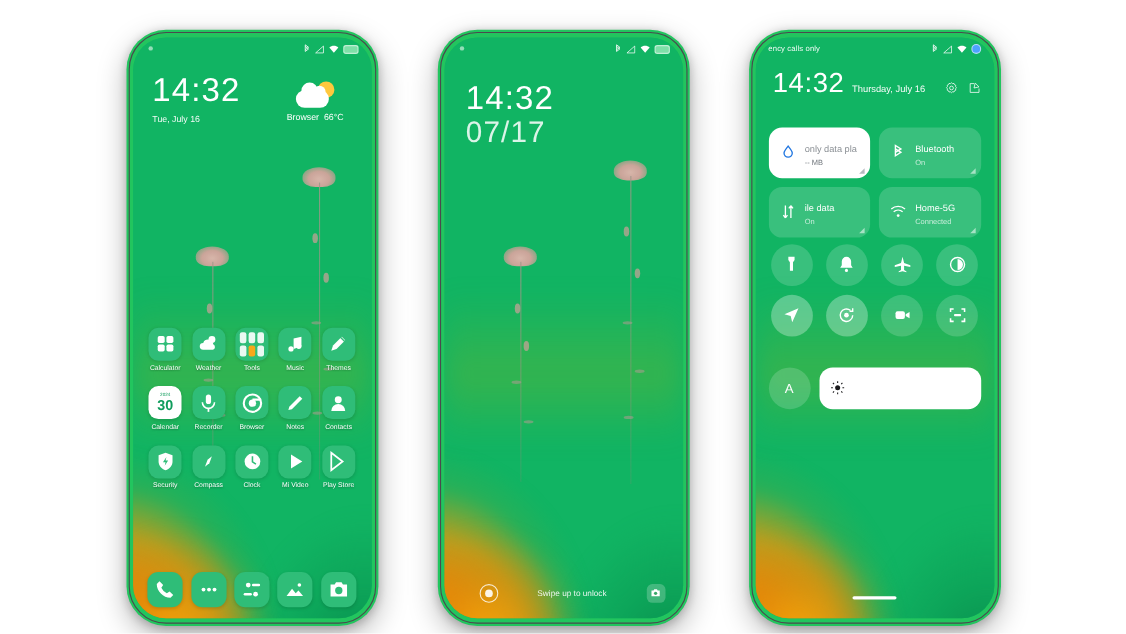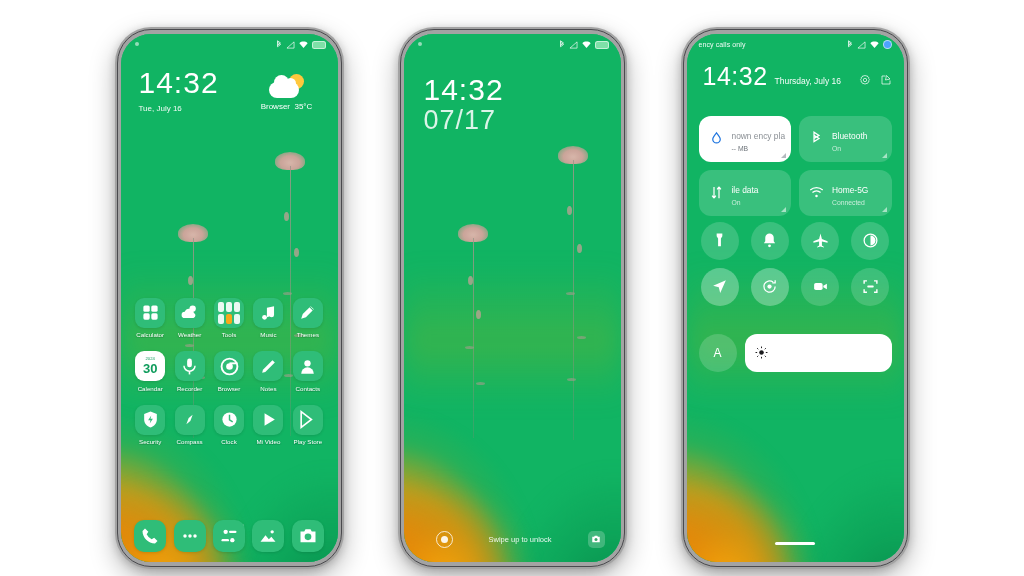--- a/index.html
+++ b/index.html
@@ -17,21 +17,21 @@
     justify-content: center;
     gap: 54px;
     background: #ffffff;
   }
 
   
   .phone {
     position: relative;
     width: 229px; height: 542px;
     border-radius: 36px;
-    background: #a3a3a3;
+    background: #22c55e;
     padding: 7px 6px;
     box-shadow: 0 10px 26px rgba(0,0,0,.28), 0 2px 8px rgba(0,0,0,.18);
     flex: 0 0 auto;
     margin-top: 19px;
   }
   .phone::after {
     content: "";
     position: absolute; inset: 2px;
     border-radius: 34px;
     border: 1px solid #4a4a4e;
@@ -335,21 +335,21 @@
         <div class="d">Tue, July 16</div>
       </div>
 
       <div class="weather">
         <div class="wicon">
           <div class="wsun"></div>
             <div class="wcloud"></div>
         </div>
         <div class="wx">
           <span>Browser</span>
-          &nbsp;<span>35°C</span>
+          &nbsp;<span>66°C</span>
         </div>
       </div>
 
       <div class="appgrid">
 
         <div class="approw">
           <div class="app">
             <div class="tile">
                 <svg viewBox="0 0 24 24">
                   <rect x="3" y="3" width="8" height="8" rx="2"></rect>
@@ -658,21 +658,21 @@
       </div>
 
       <div class="cc-tiles">
         <div class="bigtile light">
           <span class="bt-ic">
               <svg viewBox="0 0 24 24">
                 <path d="M12 3c4 5 6 7.5 6 10a6 6 0 11-12 0c0-2.5 2-5 6-10z" fill="none" stroke="#2277e0" stroke-width="2"></path>
               </svg>
             </span>
           <span class="bt-txt">
-            <span class="bt-title">nown ency pla</span>
+            <span class="bt-title">only data pla</span>
             <span class="bt-sub" style="display:block">-- MB</span>
           </span>
           <span class="bt-corner"></span>
         </div>
 
         <div class="bigtile">
           <span class="bt-ic">
               <svg viewBox="0 0 24 24">
                 <path d="M8 7l8 5-8 5V2l8 5-8 5" fill="none" stroke="#fff" stroke-width="2"></path>
               </svg>

